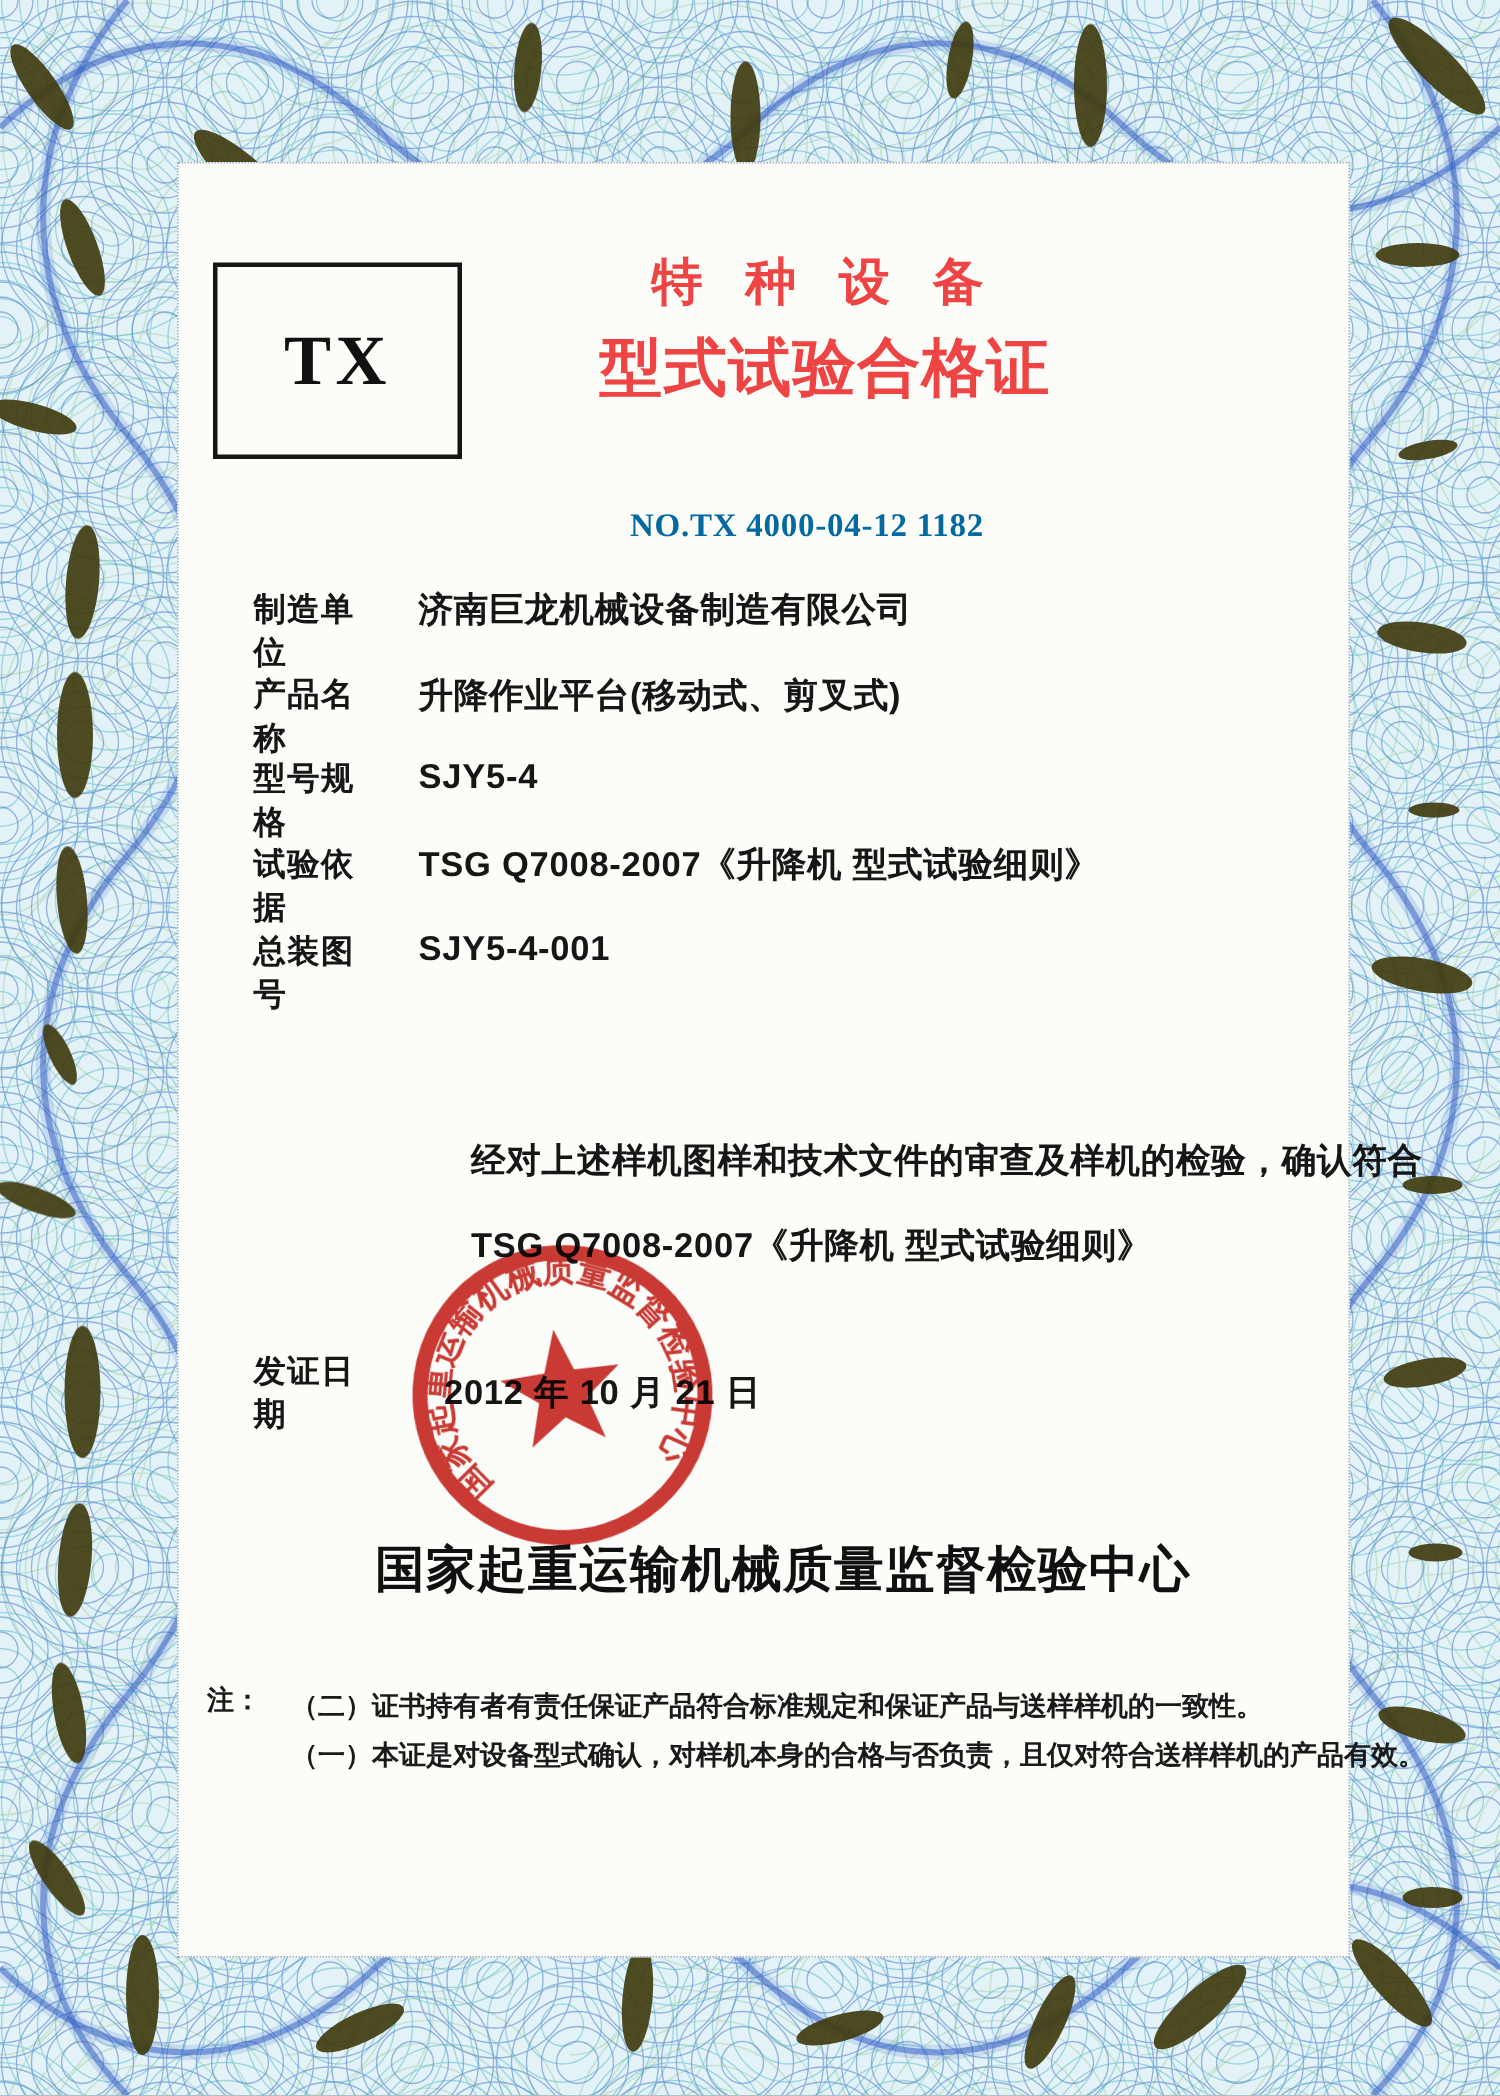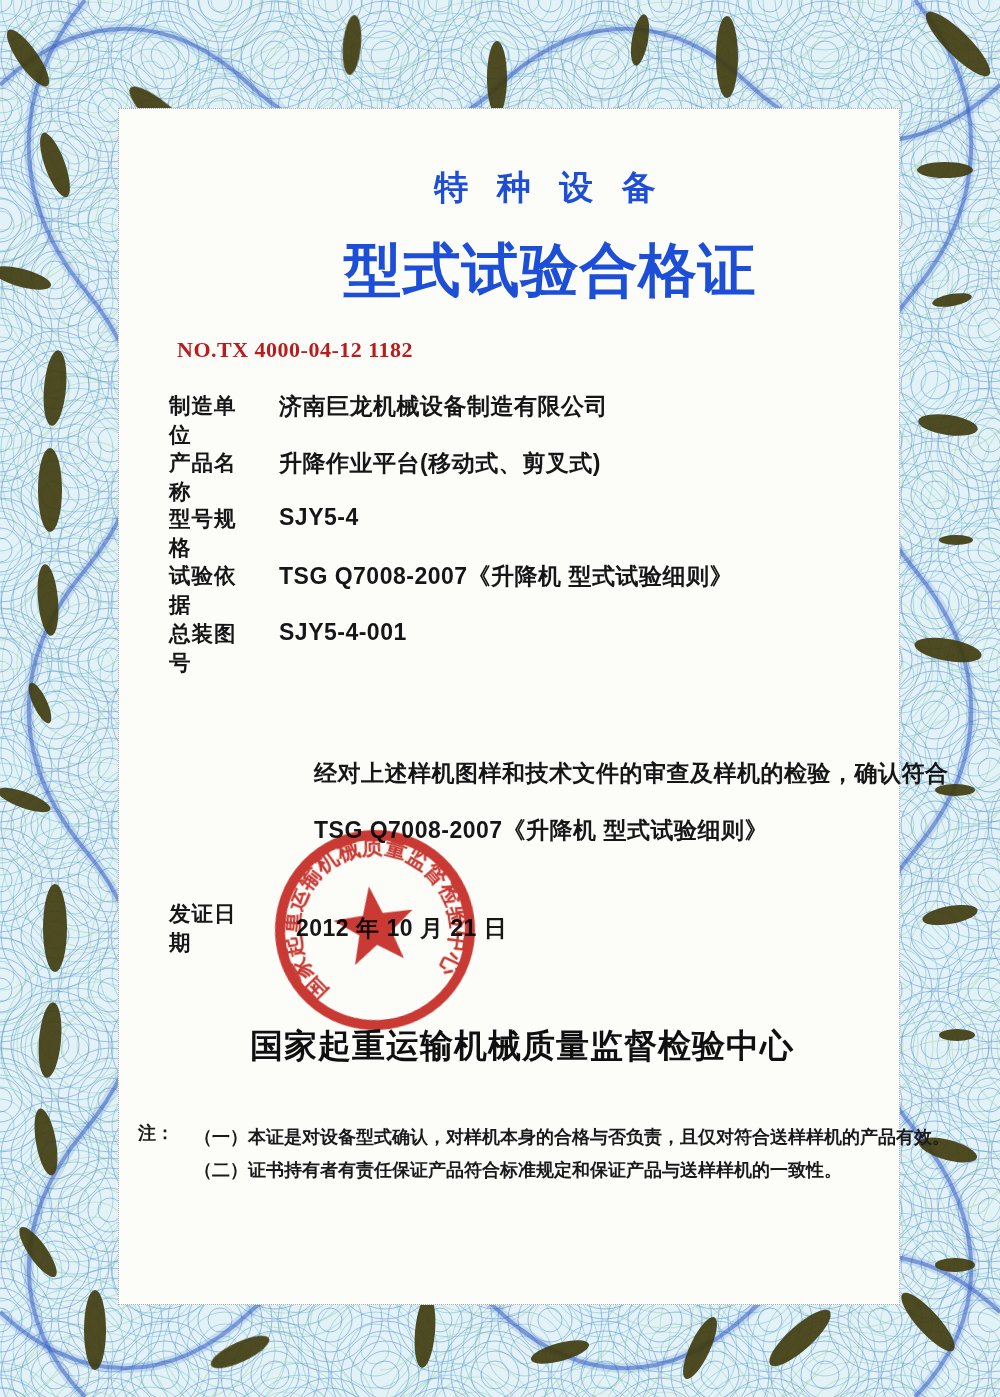--- a/index.html
+++ b/index.html
@@ -15,30 +15,30 @@
     border:1px dotted rgba(90,105,130,.55);
     box-sizing:border-box;
   }
   .tx-box{
     position:absolute;left:23px;top:66px;width:160px;height:125px;
     border:3px solid #151515;display:flex;align-items:center;justify-content:center;
     font-family:"Liberation Serif","DejaVu Serif",serif;
     font-weight:bold;font-size:47px;letter-spacing:3px;color:#111;
   }
   .header{
-    position:absolute;left:162px;right:80px;top:56px;text-align:center;color:#1d4ed8;
+    position:absolute;left:162px;right:80px;top:56px;text-align:center;color:#ef4444;
     font-family:"Liberation Serif","DejaVu Serif",serif;
   }
   .title-small{font-size:34px;font-weight:bold;letter-spacing:10px;white-space:pre;}
-  .title-main{font-size:58px;font-weight:bold;letter-spacing:1px;margin-top:21px;white-space:nowrap;}
+  .title-main{font-size:42px;font-weight:bold;letter-spacing:1px;margin-top:6px;white-space:nowrap;}
   .cert-no{
-    position:absolute;left:0;width:100%;top:228px;
+    position:absolute;left:0;width:100%;top:228px;text-align:center;
     padding-left:58px;box-sizing:border-box;
     font-family:"Liberation Serif","DejaVu Serif",serif;
-    font-weight:bold;font-size:22px;color:#b91c1c;letter-spacing:.5px;
+    font-weight:bold;font-size:22px;color:#0369a1;letter-spacing:.5px;
   }
   .row{position:absolute;left:50px;display:flex;align-items:flex-start;color:#161616;}
   .row .lbl{font-weight:bold;font-size:21.5px;width:88px;letter-spacing:1px;flex:none;}
   .row .val{font-weight:bold;font-size:23px;margin-left:22px;white-space:pre;letter-spacing:.5px;}
   .cont{position:absolute;left:147px;font-weight:bold;font-size:23px;color:#161616;white-space:pre;letter-spacing:.5px;margin-left:48px;}
   .issuer{
     position:absolute;left:0;width:100%;top:915px;text-align:center;
     padding-left:26px;box-sizing:border-box;
     font-weight:bold;font-size:33px;color:#101010;letter-spacing:1px;
   }
@@ -182,20 +182,23 @@
       <ellipse transform="translate(425,1332) rotate(5)" rx="10" ry="36"></ellipse>
       <ellipse transform="translate(560,1352) rotate(75)" rx="9" ry="30"></ellipse>
       <ellipse transform="translate(700,1348) rotate(25)" rx="10" ry="34"></ellipse>
       <ellipse transform="translate(800,1338) rotate(48)" rx="12" ry="40"></ellipse>
       <ellipse transform="translate(928,1322) rotate(-42)" rx="11" ry="38"></ellipse>
     </g>
   </svg>
 
   <div class="panel">
 
+    <div class="tx-box">
+      <span>TX</span>
+    </div>
 
     <div class="header">
       <div class="title-small">特 种 设 备</div>
       <div class="title-main">型式试验合格证</div>
     </div>
 
     <div class="cert-no">NO.TX 4000-04-12 1182</div>
 
     <div class="row" style="top:339px">
       <span class="lbl">产品名称</span>
@@ -234,20 +237,20 @@
         <textPath href="#sealArc" startOffset="0" textLength="352" lengthAdjust="spacingAndGlyphs">国家起重运输机械质量监督检验中心</textPath>
       </text>
     </svg>
 
     <div class="issuer">国家起重运输机械质量监督检验中心</div>
 
     <div class="notes">
       <div class="notes-row">
         <span class="notes-label">注：</span>
         <div>
+          <div class="note-line">（二）证书持有者有责任保证产品符合标准规定和保证产品与送样样机的一致性。</div>
           <div class="note-line">（一）本证是对设备型式确认，对样机本身的合格与否负责，且仅对符合送样样机的产品有效。</div>
-          <div class="note-line">（二）证书持有者有责任保证产品符合标准规定和保证产品与送样样机的一致性。</div>
         </div>
       </div>
     </div>
 
   </div>
 </div>
 
 </body></html>

